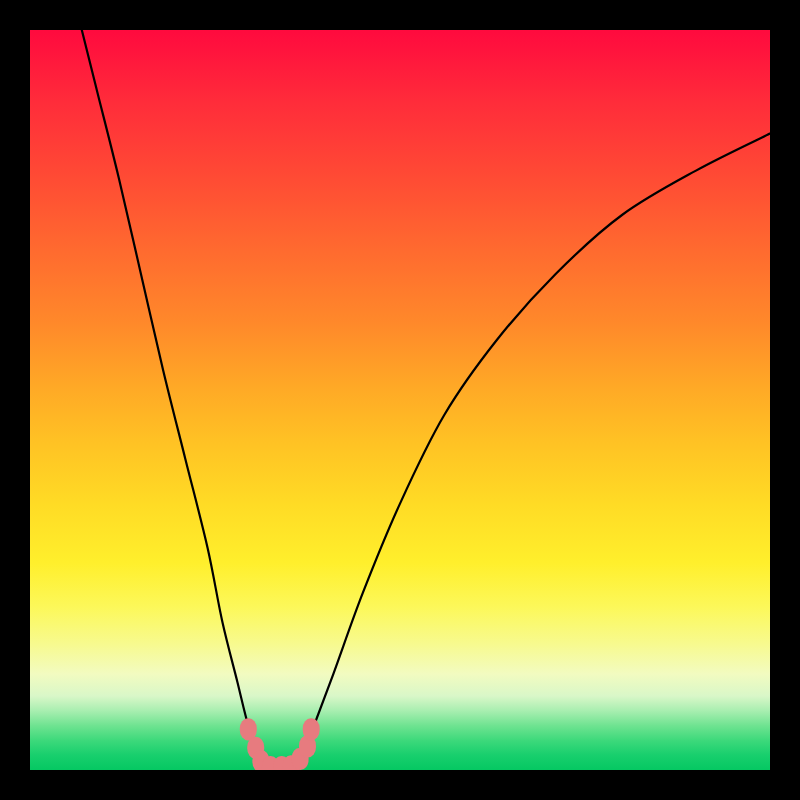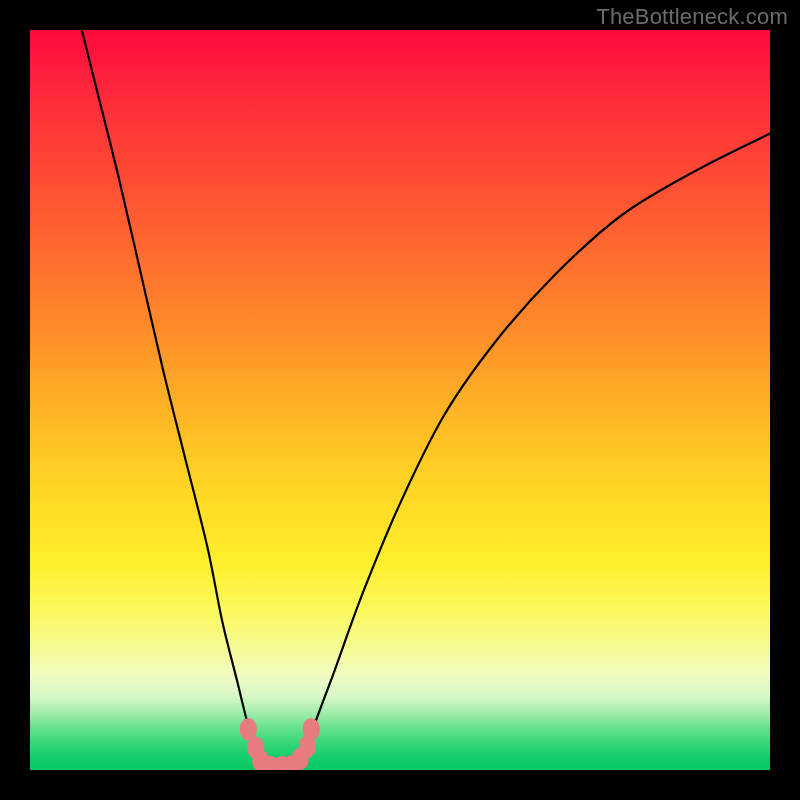--- a/index.html
+++ b/index.html
@@ -72,21 +72,20 @@
     inset: 0;
     width: 100%;
     height: 100%;
     z-index: 6;
   }
 </style>
 </head>
 <body>
 
 <div class="outer">
-  <div class="watermark">TheBottleneck.com</div>
   <div class="plot">
     <div class="gradient"></div>
     <svg class="curves" viewBox="0 0 100 100" preserveAspectRatio="none">
       <path id="path-left" fill="none" stroke="#000" stroke-width="2.2" stroke-linecap="round" vector-effect="non-scaling-stroke" d="M 7 0 C 7.33 1.33, 8.17 4.67, 9.00 8.00 C 9.83 11.33, 11.00 15.83, 12.00 20.00 C 13.00 24.17, 14.00 28.67, 15.00 33.00 C 16.00 37.33, 17.00 41.83, 18.00 46.00 C 19.00 50.17, 20.00 54.00, 21.00 58.00 C 22.00 62.00, 23.17 66.33, 24.00 70.00 C 24.83 73.67, 25.33 77.00, 26.00 80.00 C 26.67 83.00, 27.42 85.67, 28.00 88.00 C 28.58 90.33, 29.00 92.33, 29.50 94.00 C 30.00 95.67, 30.58 97.00, 31.00 98.00 C 31.42 99.00, 31.83 99.67, 32.00 100.00"></path>
       <path id="path-right" fill="none" stroke="#000" stroke-width="2.2" stroke-linecap="round" vector-effect="non-scaling-stroke" d="M 36 100 C 36.33 99.17, 37.17 97.17, 38.00 95.00 C 38.83 92.83, 39.83 90.17, 41.00 87.00 C 42.17 83.83, 43.50 79.83, 45.00 76.00 C 46.50 72.17, 48.17 68.00, 50.00 64.00 C 51.83 60.00, 53.83 55.67, 56.00 52.00 C 58.17 48.33, 60.50 45.17, 63.00 42.00 C 65.50 38.83, 68.17 35.83, 71.00 33.00 C 73.83 30.17, 76.83 27.33, 80.00 25.00 C 83.17 22.67, 86.67 20.83, 90.00 19.00 C 93.33 17.17, 98.33 14.83, 100.00 14.00"></path>
     </svg>
     <svg class="markers" viewBox="0 0 100 100" preserveAspectRatio="none">
       <g id="marker-group">
           <rect x="28.35" y="93.00" width="2.3" height="3" rx="1.1" ry="1.4" fill="#e77b7f"></rect>
           <rect x="29.35" y="95.50" width="2.3" height="3" rx="1.1" ry="1.4" fill="#e77b7f"></rect>

